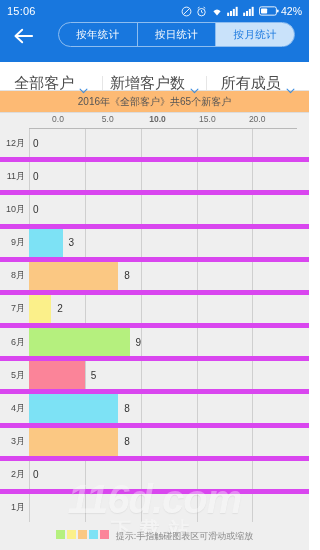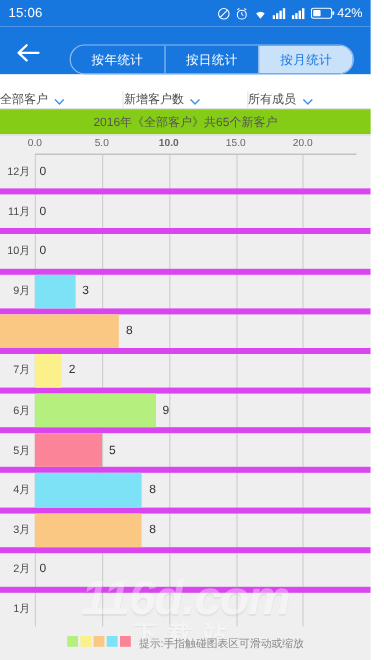--- a/index.html
+++ b/index.html
@@ -26,21 +26,21 @@
     display: flex; align-items: center; gap: 4px;
   }
   .statusbar svg { display: block; }
   .battpct { font-size: 10.5px; margin-left: 2px; }
 
   
   .appbar {
     height: 40px;
     background: #1877DE;
     display: flex;
-    align-items: flex-end;
+    align-items: flex-start;
     padding: 0 8px;
     gap: 12px;
   }
   .backbtn {
     width: 32px; height: 32px;
     display: flex; align-items: center; justify-content: center;
     flex: 0 0 32px;
   }
   .segmented {
     flex: 1;
@@ -66,47 +66,49 @@
   .filters {
     height: 29px;
     display: flex;
     background: #ffffff;
     border-bottom: 1px solid #e3e3e3;
   }
   .filter {
     flex: 1;
     display: flex;
     align-items: center;
+    justify-content: center;
     gap: 5px;
-    font-size: 10px;
+    font-size: 15px;
     color: #4c4c4c;
     border-right: 1px solid #e6e6e6;
     margin-top: 14px;
   }
   .filter:last-child { border-right: none; }
   .caret { width: 9px; height: 6px; display: block; }
 
   
   .charttitle {
     height: 21px;
     display: flex;
     align-items: center;
     justify-content: center;
     font-size: 10px;
     color: #555555;
-    background: #84cc16;
+    background: #fdba74;
   }
 
   
   .chartwrap {
     position: relative;
     height: 438px;
     background: #EFEFEF;
     border-top: 1px solid #dcdcdc;
     overflow: hidden;
+    padding-left: 29px;
   }
   .axis-x {
     position: relative;
     height: 15px;
     margin-left: 29px;
     margin-right: 12px;
   }
   .xtick {
     position: absolute;
     top: 1px;
@@ -366,20 +368,21 @@
           </div>
         </div>
         <div class="row">
           <div class="ylabel">9月</div>
           <div class="barzone">
             <div class="bar" style="width: 12.5%; background: rgb(125, 226, 245);"></div>
             <div class="barval">3</div>
           </div>
         </div>
         <div class="row">
+          <div class="ylabel">8月</div>
           <div class="barzone">
             <div class="bar" style="width: 33.3333%; background: rgb(251, 200, 131);"></div>
             <div class="barval">8</div>
           </div>
         </div>
         <div class="row">
           <div class="ylabel">7月</div>
           <div class="barzone">
             <div class="bar" style="width: 8.33333%; background: rgb(251, 240, 138);"></div>
             <div class="barval">2</div>

